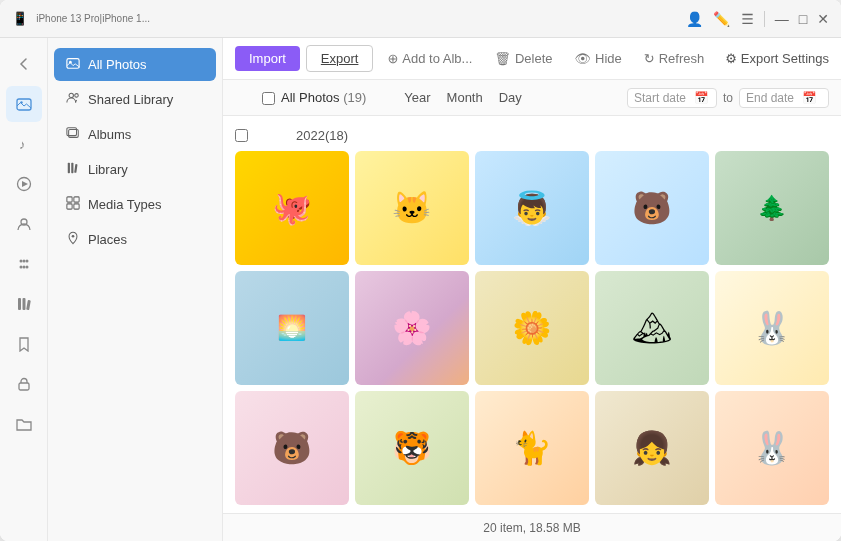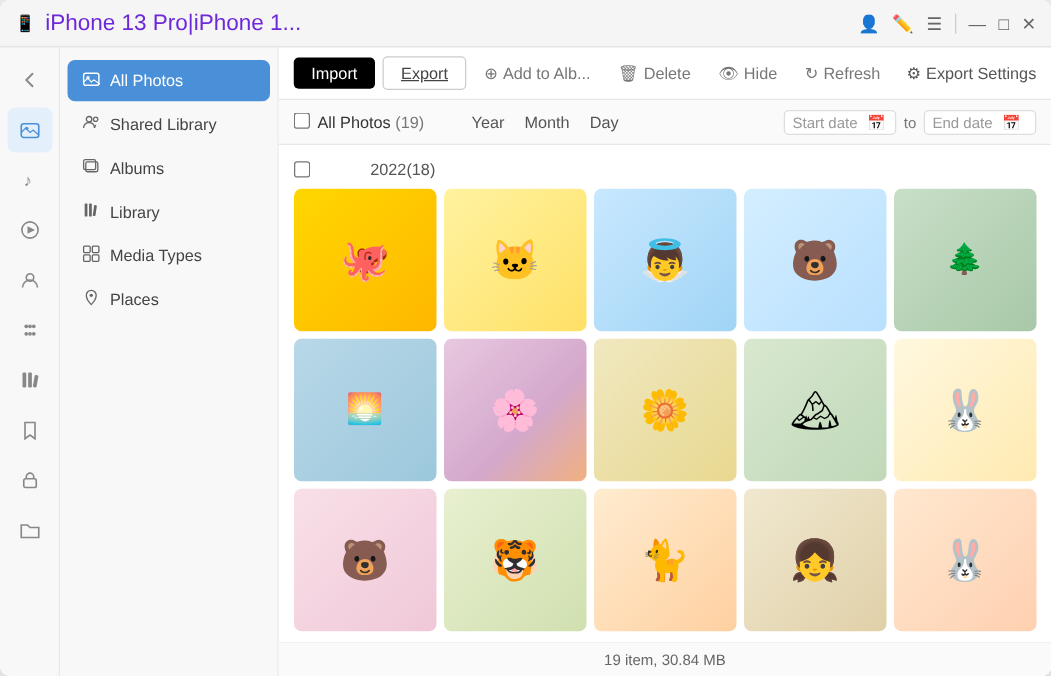--- a/index.html
+++ b/index.html
@@ -21,21 +21,21 @@
       height: 38px;
       background: #f5f5f5;
       border-bottom: 1px solid #e0e0e0;
       display: flex;
       align-items: center;
       padding: 0 12px;
       gap: 8px;
       flex-shrink: 0;
     }
     .title-bar-icon { font-size: 13px; color: #666; }
-    .title-bar-title { font-size: 18px; color: #6d28d9; flex: 1; }
+    .title-bar-title { font-size: 10px; color: #737373; flex: 1; }
     .title-bar-controls { display: flex; gap: 10px; align-items: center; }
     .title-bar-controls span { font-size: 14px; color: #666; cursor: pointer; }
     .title-bar-divider { width: 1px; height: 16px; background: #ccc; }
 
     
     .main-layout {
       display: flex;
       flex: 1;
       overflow: hidden;
     }
@@ -101,21 +101,21 @@
     .toolbar {
       height: 42px;
       border-bottom: 1px solid #e8e8e8;
       display: flex;
       align-items: center;
       padding: 0 12px;
       gap: 6px;
       flex-shrink: 0;
     }
     .btn-import {
-      background: #000000;
+      background: #8b5cf6;
       color: #fff;
       border: none;
       border-radius: 4px;
       padding: 5px 14px;
       font-size: 13px;
       cursor: pointer;
     }
     .btn-export {
       background: #fff;
       color: #444;
@@ -152,25 +152,26 @@
       border-bottom: 1px solid #e8e8e8;
       display: flex;
       align-items: center;
       padding: 0 12px;
       gap: 16px;
       flex-shrink: 0;
       background: #fafafa;
     }
     .checkbox-label {
       display: flex;
-      align-items: flex-start;
+      align-items: flex-end;
       gap: 6px;
       font-size: 13px;
       color: #333;
       cursor: pointer;
+      margin-left: 27px;
     }
     .checkbox-label input { cursor: pointer; }
     .filter-tabs {
       display: flex;
       gap: 16px;
       margin-left: 22px;
     }
     .filter-tab {
       font-size: 13px;
       color: #555;
@@ -553,17 +554,17 @@
           </div>
           <div class="photo-cell photo-15">
             <span class="photo-emoji">🐰</span>
             <div class="photo-overlay"></div>
           </div>
 
         </div>
       </div>
 
       <div class="status-bar">
-        <span>19 item, 30.84 MB</span>
+        <span>20 item, 18.58 MB</span>
       </div>
     </div>
   </div>
 </div>
 
 </body></html>

